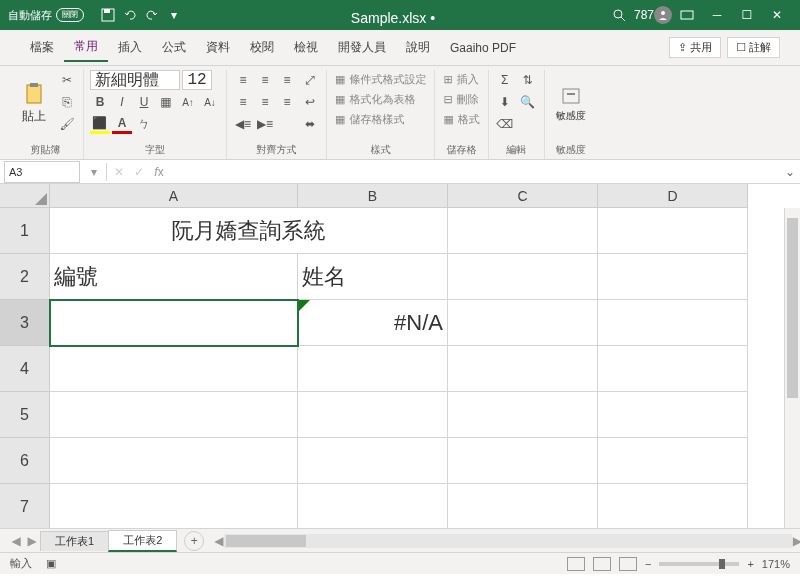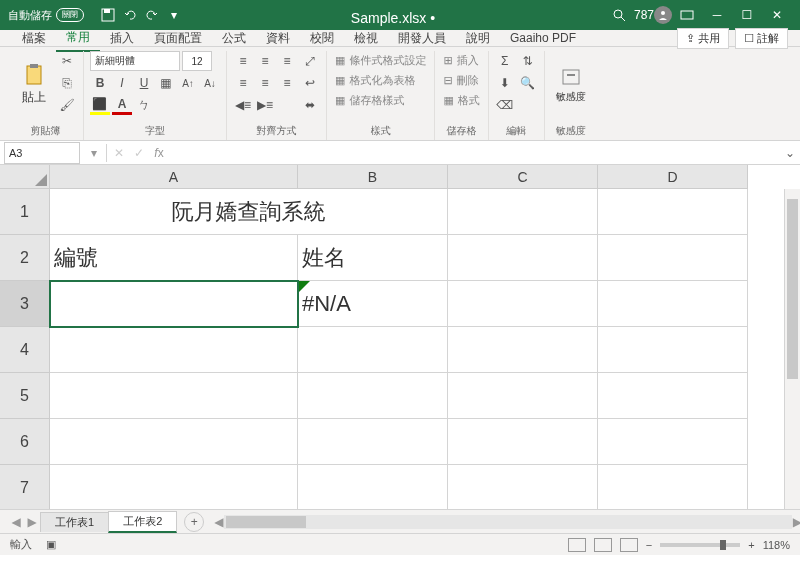--- a/index.html
+++ b/index.html
@@ -7,37 +7,37 @@
 .titlebar { height:30px; background:#217346; display:flex; align-items:center; color:#fff; padding:0 8px; }
 .titlebar .left { display:flex; align-items:center; gap:8px; }
 .autosave { display:flex; gap:4px; font-size:11px; }
 .toggle { width:28px; height:14px; border:1px solid #fff; border-radius:7px; display:flex; align-items:center; justify-content:center; font-size:8px; }
 .qat { display:flex; gap:6px; margin-left:8px; }
 .qat-btn { width:16px; height:16px; display:flex; align-items:center; justify-content:center; cursor:pointer; color:#fff; }
 .titlebar .center { flex:1; text-align:center; font-size:14px;margin-top:6px; }
 .titlebar .right { display:flex; align-items:center; }
 .win-btn { width:30px; height:30px; display:flex; align-items:center; justify-content:center; cursor:pointer; }
 .avatar { width:18px; height:18px; border-radius:50%; background:#888; display:flex; align-items:center; justify-content:center; }
-.ribbon-tabs { height:17px; background:#f3f2f1; display:flex; align-items:center; padding:0 12px; border-bottom:1px solid #d4d4d4; }
+.ribbon-tabs { height:36px; background:#f3f2f1; display:flex; align-items:center; padding:0 20px; border-bottom:1px solid #d4d4d4; }
 .tab { padding:0 10px; height:28px; display:flex; align-items:center; cursor:pointer; font-size:12px; color:#444; }
-.tab.active { color:#15803d; border-bottom:2px solid #217346; }
+.tab.active { color:#701a75; border-bottom:2px solid #217346; }
 .tab-right { margin-left:auto; display:flex; gap:6px; }
 .tab-right .btn { padding:2px 8px; border:1px solid #d4d4d4; font-size:11px; cursor:pointer; background:#fff; display:flex; align-items:center; gap:3px; }
 .ribbon { height:94px; background:#f3f2f1; display:flex; padding:4px 8px 0; border-bottom:1px solid #d4d4d4; }
 .group { display:flex; flex-direction:column; align-items:center; padding:0 6px; border-right:1px solid #e1dfdd; }
 .group:last-child { border-right:none;justify-content:space-between; }
 .group-content { flex:1; display:flex; gap:3px; align-items:flex-start; }
 .group-label { font-size:10px; color:#666; padding:2px 0; }
 .big-btn { display:flex; flex-direction:column; align-items:center; justify-content:center; width:40px; height:66px; cursor:pointer; gap:2px; }
 .big-btn .icon { width:24px; height:24px; }
 .col { display:flex; flex-direction:column; gap:2px; }
 .row { display:flex; gap:2px; align-items:center; }
-.ctrl { height:20px; border:1px solid #ccc; background:#fff; padding:0 4px; display:flex; align-items:center; font-size:10px; cursor:pointer; }
+.ctrl { height:20px; border:1px solid #ccc; background:#fff; padding:0 4px; display:flex; align-items:center; font-size:16px; cursor:pointer; }
 .ctrl.fontname { width:90px; }
-.ctrl.fontsize { width:30px; justify-content:center; }
+.ctrl.fontsize { width:30px; justify-content:center;font-family:Liberation Mono, monospace; }
 .sml-btn { width:20px; height:20px; display:flex; align-items:center; justify-content:center; cursor:pointer; font-size:12px; color:#555; }
 .sml-btn.disabled, .row.disabled .sml-btn, .row.disabled { color:#bbb; }
 .list-btn { height:18px; display:flex; align-items:center; gap:4px; font-size:11px; color:#888; cursor:pointer; padding:0 2px; }
 .formula-bar { height:24px; background:#fff; border-bottom:1px solid #d4d4d4; display:flex; align-items:center; }
 .name-box { width:76px; height:22px; border:1px solid #ccc; margin:0 4px; padding:0 4px; display:flex; align-items:center; font-size:11px; }
 .fb-btn { width:20px; height:22px; display:flex; align-items:center; justify-content:center; color:#999; cursor:pointer; }
 .fb-btn.dis { color:#ccc; }
 .fb-sep { width:1px; height:18px; background:#d4d4d4; margin:0 2px; }
 .formula-input { flex:1; height:22px; padding:0 4px; }
 .fb-expand { width:20px; display:flex; align-items:center; justify-content:center; color:#666; cursor:pointer; }
@@ -51,21 +51,21 @@
 .col-h.B { width:150px; }
 .col-h.C { width:150px; }
 .col-h.D { width:150px; }
 .body { display:flex; }
 .row-headers { display:flex; flex-direction:column; }
 .row-h { width:50px; background:#e6e6e6; border-right:1px solid #ccc; border-bottom:1px solid #ccc; display:flex; align-items:center; justify-content:center; font-size:16px; color:#444; }
 .row-h.sel { background:#d2d2d2; }
 .cells { position:relative; }
 .cell { position:absolute; border-right:1px solid #d4d4d4; border-bottom:1px solid #d4d4d4; display:flex; align-items:center; font-size:22px; font-family:"PMingLiU","新細明體",serif; padding:0 4px; }
 .cell.merged { justify-content:center; }
-.cell.center { justify-content:flex-start; }
+.cell.center { justify-content:flex-end; }
 .cell.sel { outline:2px solid #217346; outline-offset:-1px; z-index:2; }
 .err-tri { position:absolute; top:0; left:0; border:6px solid transparent; border-top-color:#107c10; border-left-color:#107c10; }
 .vscroll { position:absolute; right:0; top:24px; bottom:0; width:16px; background:#f3f2f1; border-left:1px solid #d4d4d4; }
 .vscroll .thumb { position:absolute; left:2px; right:2px; top:10px; height:180px; background:#c8c8c8; }
 .tabstrip { height:24px; background:#f3f2f1; border-top:1px solid #d4d4d4; display:flex; align-items:center; padding:0 8px; }
 .nav-arr { width:16px; color:#999; cursor:pointer; text-align:center; }
 .sheet-tab { padding:2px 14px; font-size:11px; border:1px solid #ccc; border-bottom:none; background:#e6e6e6; cursor:pointer; margin-right:-1px; }
 .sheet-tab.active { background:#fff; border-bottom:2px solid #217346; }
 .add-sheet { width:20px; height:20px; border:1px solid #ccc; border-radius:50%; display:flex; align-items:center; justify-content:center; margin-left:8px; cursor:pointer; color:#666; }
 .hscroll { flex:1; margin-left:20px; height:14px; background:#e6e6e6; position:relative; }
@@ -131,21 +131,20 @@
     <div class="win-btn">─</div>
     <div class="win-btn">☐</div>
     <div class="win-btn">✕</div>
   </div>
 </div>
 
 <div class="ribbon-tabs">
   <div class="tab">檔案</div>
   <div class="tab active">常用</div>
   <div class="tab">插入</div>
-  <div class="tab">頁面配置</div>
   <div class="tab">公式</div>
   <div class="tab">資料</div>
   <div class="tab">校閱</div>
   <div class="tab">檢視</div>
   <div class="tab">開發人員</div>
   <div class="tab">說明</div>
   <div class="tab">Gaaiho PDF</div>
   <div class="tab-right">
     <div class="btn">
         <span>⇪</span>
@@ -400,15 +399,15 @@
   <span style="margin-left:14px">▣</span>
   <div class="right">
     <div class="view-btn"></div>
     <div class="view-btn"></div>
     <div class="view-btn"></div>
     <span>−</span>
     <div class="zoom-slider">
         <div class="knob"></div>
       </div>
     <span>+</span>
-    <span>118%</span>
+    <span>171%</span>
   </div>
 </div>
 
 </body></html>

